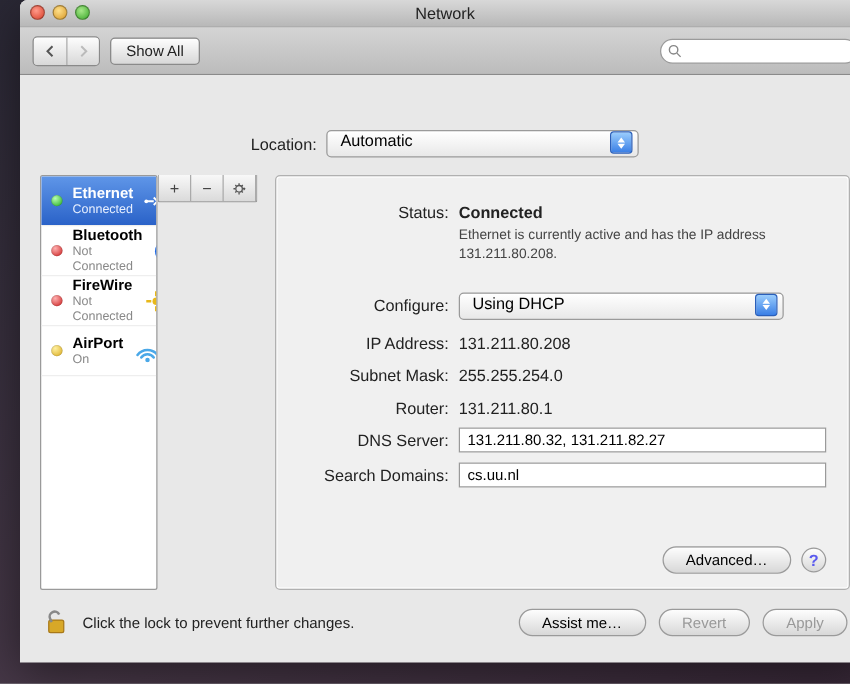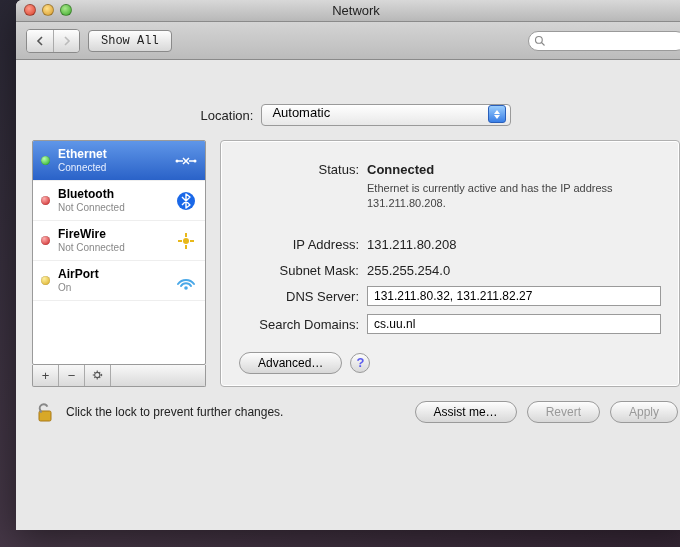--- a/index.html
+++ b/index.html
@@ -70,21 +70,20 @@
   .navseg button + button { border-left: 1px solid #aaa; }
   .btn {
     height: 22px;
     padding: 0 12px;
     border: 1px solid #8a8a8a;
     border-radius: 4px;
     background: linear-gradient(#fdfdfd,#d8d8d8);
     font-size: 12px;
     color: #222;
     cursor: pointer;
-    font-family: Liberation Mono, monospace;
   }
   .spacer { flex: 1; }
   .searchbox {
     position: relative;
     width: 158px;
   }
   .searchbox input {
     width: 100%;
     height: 20px;
     border: 1px solid #9a9a9a;
@@ -140,21 +139,21 @@
   .select .cap::before { border-bottom:4px solid #fff; }
   .select .cap::after  { border-top:4px solid #fff; }
 
   .main-row {
     display: flex;
     gap: 14px;
   }
 
   .sidebar {
     width: 174px;
-    display:flex; flex-direction:column;
+    display:flex; 
   }
   .service-list {
     flex:1;
     background: #fff;
     border: 1px solid #9a9a9a;
     border-radius: 2px;
     overflow: hidden;
   }
   .service {
     display: flex; align-items: center;
@@ -244,21 +243,21 @@
     height: 20px;
     border:1px solid #9a9a9a;
     background:#fff;
     padding:0 6px;
     font-size:12px;
     border-radius:0;
   }
   .detail .select { width: 260px; }
   .detail-footer {
     margin-top:auto;
-    display:flex; justify-content:flex-start; align-items:center;
+    display:flex; justify-content:flex-end; align-items:center;
     gap:8px;
     padding-top: 10px;
   }
   .pill {
     height: 22px;
     padding: 0 18px;
     border:1px solid #9a9a9a;
     border-radius: 11px;
     background: linear-gradient(#fdfdfd,#d8d8d8);
     font-size:12px;
@@ -433,31 +432,42 @@
         <div class="form-row">
           <div class="lbl">Status:</div>
           <div class="val">
             <span class="bold" style="font-weight:bold">Connected</span>
             <div class="status-desc">Ethernet is currently active and has the IP address 131.211.80.208.</div>
           </div>
         </div>
 
         <div style="height:14px"></div>
 
+        <div class="form-row">
+          <div class="lbl">Configure:</div>
+          <div class="select">
+            <span>Using DHCP</span>
+            <span class="cap"></span>
+          </div>
+        </div>
 
         <div class="form-row">
           <div class="lbl">IP Address:</div>
           <div class="val">131.211.80.208</div>
         </div>
 
         <div class="form-row">
           <div class="lbl">Subnet Mask:</div>
           <div class="val">255.255.254.0</div>
         </div>
 
+        <div class="form-row">
+          <div class="lbl">Router:</div>
+          <div class="val">131.211.80.1</div>
+        </div>
 
         <div class="form-row">
           <div class="lbl">DNS Server:</div>
           <input class="txtinput" value="131.211.80.32, 131.211.82.27" style="">
         </div>
 
         <div class="form-row">
           <div class="lbl">Search Domains:</div>
           <input class="txtinput" value="cs.uu.nl" style="">
         </div>

